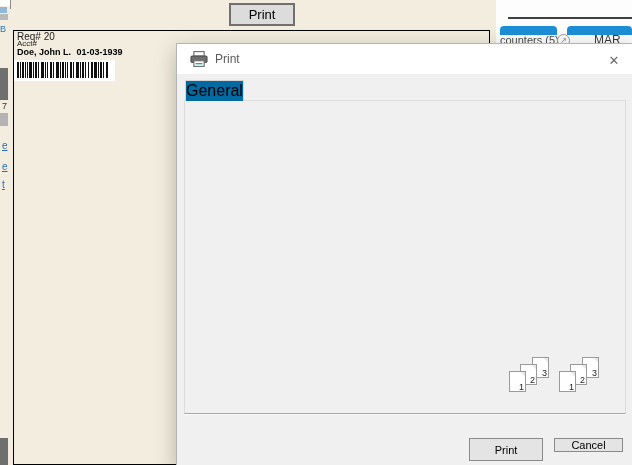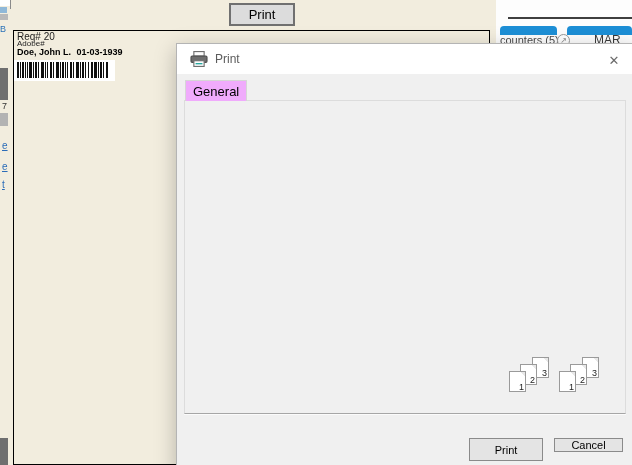--- a/index.html
+++ b/index.html
@@ -47,22 +47,22 @@
   .tr-mar{left:594px;top:33px;font-size:12px;color:#3a3a3a;}
 
   
   .dialog{left:176px;top:43px;width:460px;height:430px;background:#f0f0f0;
     border:1px solid #b4b4b4;box-shadow:0 6px 20px rgba(0,0,0,.25);z-index:10;font-size:11px;color:#000;}
   .dlg-titlebar{left:0;top:0;width:458px;height:30px;background:#ffffff;}
   .dlg-title-icon{left:13px;top:7px;width:18px;height:16px;}
   .dlg-title{left:38px;top:8px;font-size:12px;color:#5c5c5c;}
   .dlg-close{left:428px;top:7px;width:18px;height:18px;display:flex;align-items:center;justify-content:center;
     font-size:13px;color:#6b6b6b;}
-  .dlg-tab{left:8px;top:36px;height:21px;padding:0 7px;background:#f0abfc;
-    border:1px solid #d6d6d6;border-bottom:none;display:flex;align-items:center;font-size:13px;z-index:2;}
+  .dlg-tab{left:8px;top:36px;height:21px;padding:0 0;background:#0369a1;
+    border:1px solid #d6d6d6;border-bottom:none;display:flex;align-items:center;font-size:16px;z-index:2;}
   .dlg-page{left:7px;top:56px;width:442px;height:314px;background:#f0f0f0;
     border:1px solid #dcdcdc;border-bottom-color:#a6a6a6;box-shadow:0 1px 0 #fbfbfb;z-index:1;}
 
   .groupbox{border:1px solid #d5d5d5;}
   .gb-legend{top:-7px;left:8px;background:#f0f0f0;padding:0 4px;font-size:11px;white-space:nowrap;}
   .gb-printer{left:16px;top:72px;width:428px;height:170px;}
   .gb-pagerange{left:16px;top:256px;width:236px;height:114px;}
   .gb-copies{left:258px;top:259px;width:183px;height:111px;}
 
   
@@ -140,21 +140,21 @@
   <div class="lf-dark1"></div>
   <div class="lf lf-7">7</div>
   <div class="lf-gray2"></div>
   <div class="lf-link lf-e1">e</div>
   <div class="lf-link lf-e2">e</div>
   <div class="lf-link lf-t">t</div>
   <div class="lf-dark2"></div>
 
   <div class="label-box"></div>
   <div class="lbl-req">Req# 20</div>
-  <div class="lbl-acct">Adobe#</div>
+  <div class="lbl-acct">Acct#</div>
   <div class="lbl-name">
     <span style="position:static;">Doe, John L.</span>
     <span style="position:static;margin-left:3px;">01-03-1939</span>
   </div>
   <div class="barcode-bg">
     <svg class="barcode" viewBox="0 0 92 16" preserveAspectRatio="none">
       <g fill="#101010">
         <rect x="0" width="2" height="16"></rect>
           <rect x="3" width="1" height="16"></rect>
           <rect x="5" width="2" height="16"></rect>

